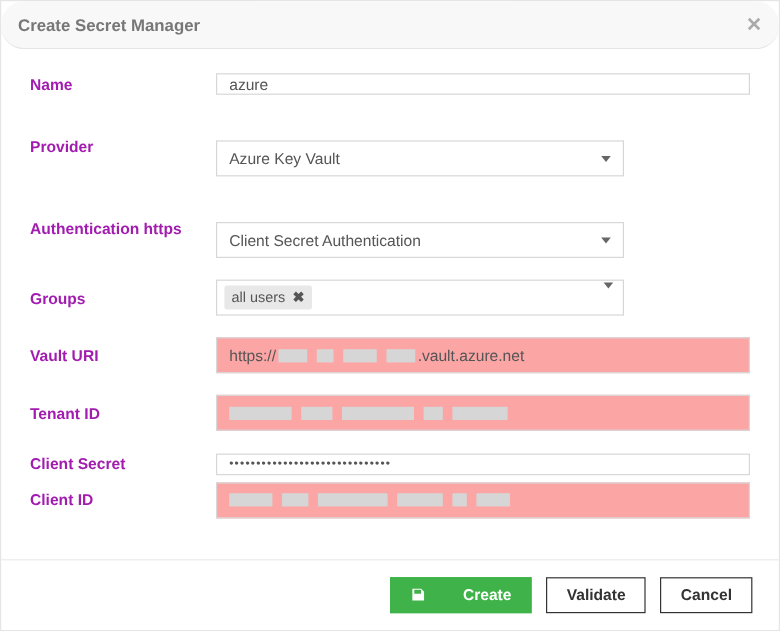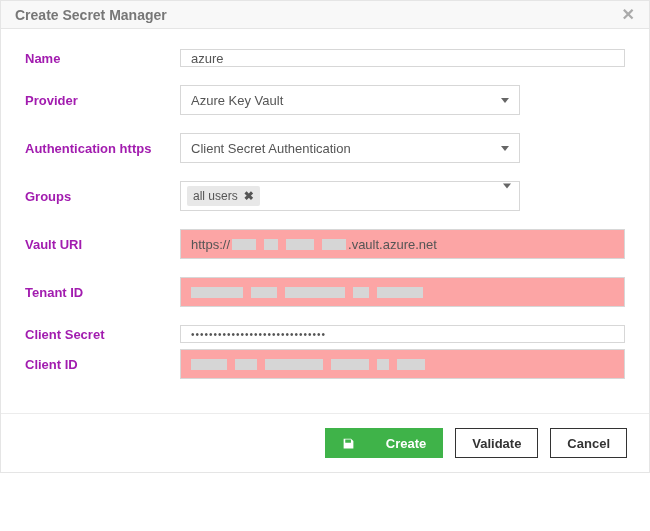--- a/index.html
+++ b/index.html
@@ -8,27 +8,28 @@
     font-family: Arial, Helvetica, sans-serif;
     font-size: 13px;
     background: #fff;
     color: #333;
   }
   .modal {
     width: 650px;
     border: 1px solid #e5e5e5;
   }
   .modal-header {
-    height: 28px;
+    height: 40px;
     background: #f8f8f8;
     border-bottom: 1px solid #e5e5e5;
     display: flex;
     align-items: center;
     justify-content: space-between;
     padding: 0 14px;
+    border-radius: 19px;
   }
   .modal-title {
     font-size: 14px;
     font-weight: bold;
     color: #777;
   }
   .close-x {
     color: #aaa;
     font-size: 16px;
     cursor: pointer;
@@ -69,20 +70,21 @@
     background: #f5f5f5;
     display: flex;
     align-items: center;
     justify-content: space-between;
     padding: 0 10px;
     color: #555;
     cursor: pointer;
   }
   .select-wrap.light {
     background: #fff;
+    margin-top: 20px;
   }
   .select-text { font-size: 13px; }
   .caret {
     width: 0; height: 0;
     border-left: 4px solid transparent;
     border-right: 4px solid transparent;
     border-top: 5px solid #666;
   }
   .tag-box {
     width: 340px;

